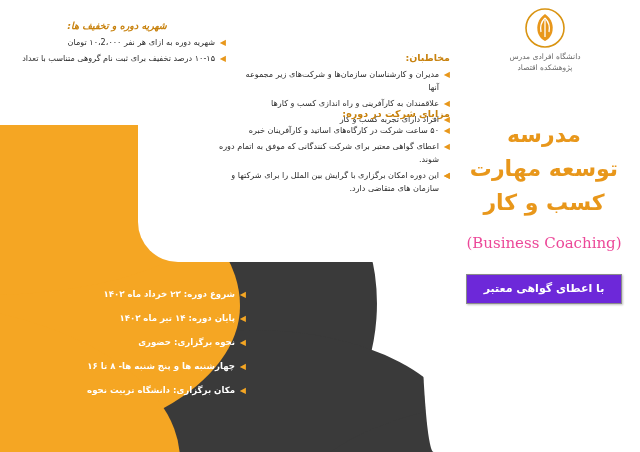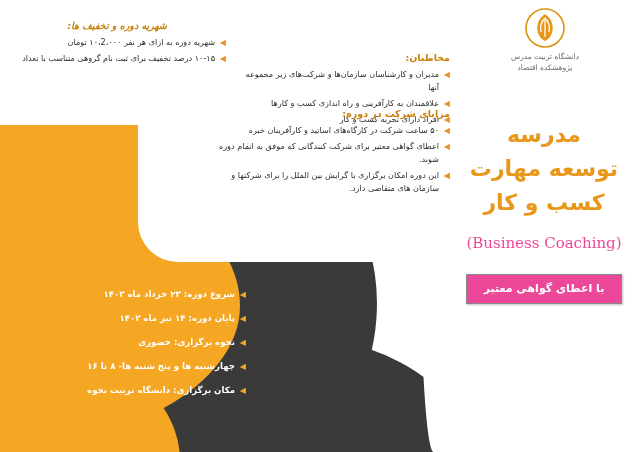--- a/index.html
+++ b/index.html
@@ -158,21 +158,21 @@
     margin-top: 14px;
     font-family: "DejaVu Serif", serif;
     color: #ec4899;
     font-size: 15px;
     direction: ltr;
   }
   .cert-badge {
     margin: 22px auto 0 auto;
     width: 154px;
     padding: 7px 0 8px 0;
-    background: #ec4899;
+    background: #6d28d9;
     border: 1px solid #8a8a8a;
     color: #ffffff;
     font-size: 11px;
     font-weight: bold;
     direction: rtl;
     box-shadow: 1px 1px 2px rgba(0,0,0,0.25);
   }
 
   
   .col {
@@ -266,21 +266,21 @@
   <div class="logo-wrap">
     <div class="logo-mark">
       <svg width="40" height="40" viewBox="0 0 40 40">
         <circle cx="20" cy="20" r="19" fill="none" stroke="#d99412" stroke-width="1.6"></circle>
         <path d="M20 6 C13 11 11 18 13 25 C15 31 20 33 20 33 C20 33 25 31 27 25 C29 18 27 11 20 6 Z" fill="#e8971b"></path>
         <path d="M20 10 C16 14 15 19 16 24" fill="none" stroke="#ffffff" stroke-width="1.3"></path>
         <path d="M20 10 C24 14 25 19 24 24" fill="none" stroke="#ffffff" stroke-width="1.3"></path>
         <line x1="20" y1="12" x2="20" y2="29" stroke="#ffffff" stroke-width="1.3"></line>
       </svg>
     </div>
-    <div class="logo-line">دانشگاه تربیت مدرس</div>
+    <div class="logo-line">دانشگاه افرادی مدرس</div>
     <div class="logo-line">پژوهشکده اقتصاد</div>
   </div>
 
   <div class="title-block">
     <div class="title-line">مدرسه</div>
     <div class="title-line">توسعه مهارت</div>
     <div class="title-line">کسب و کار</div>
     <div class="subtitle-en">(Business Coaching)</div>
     <div class="cert-badge">با اعطای گواهی معتبر</div>
   </div>

